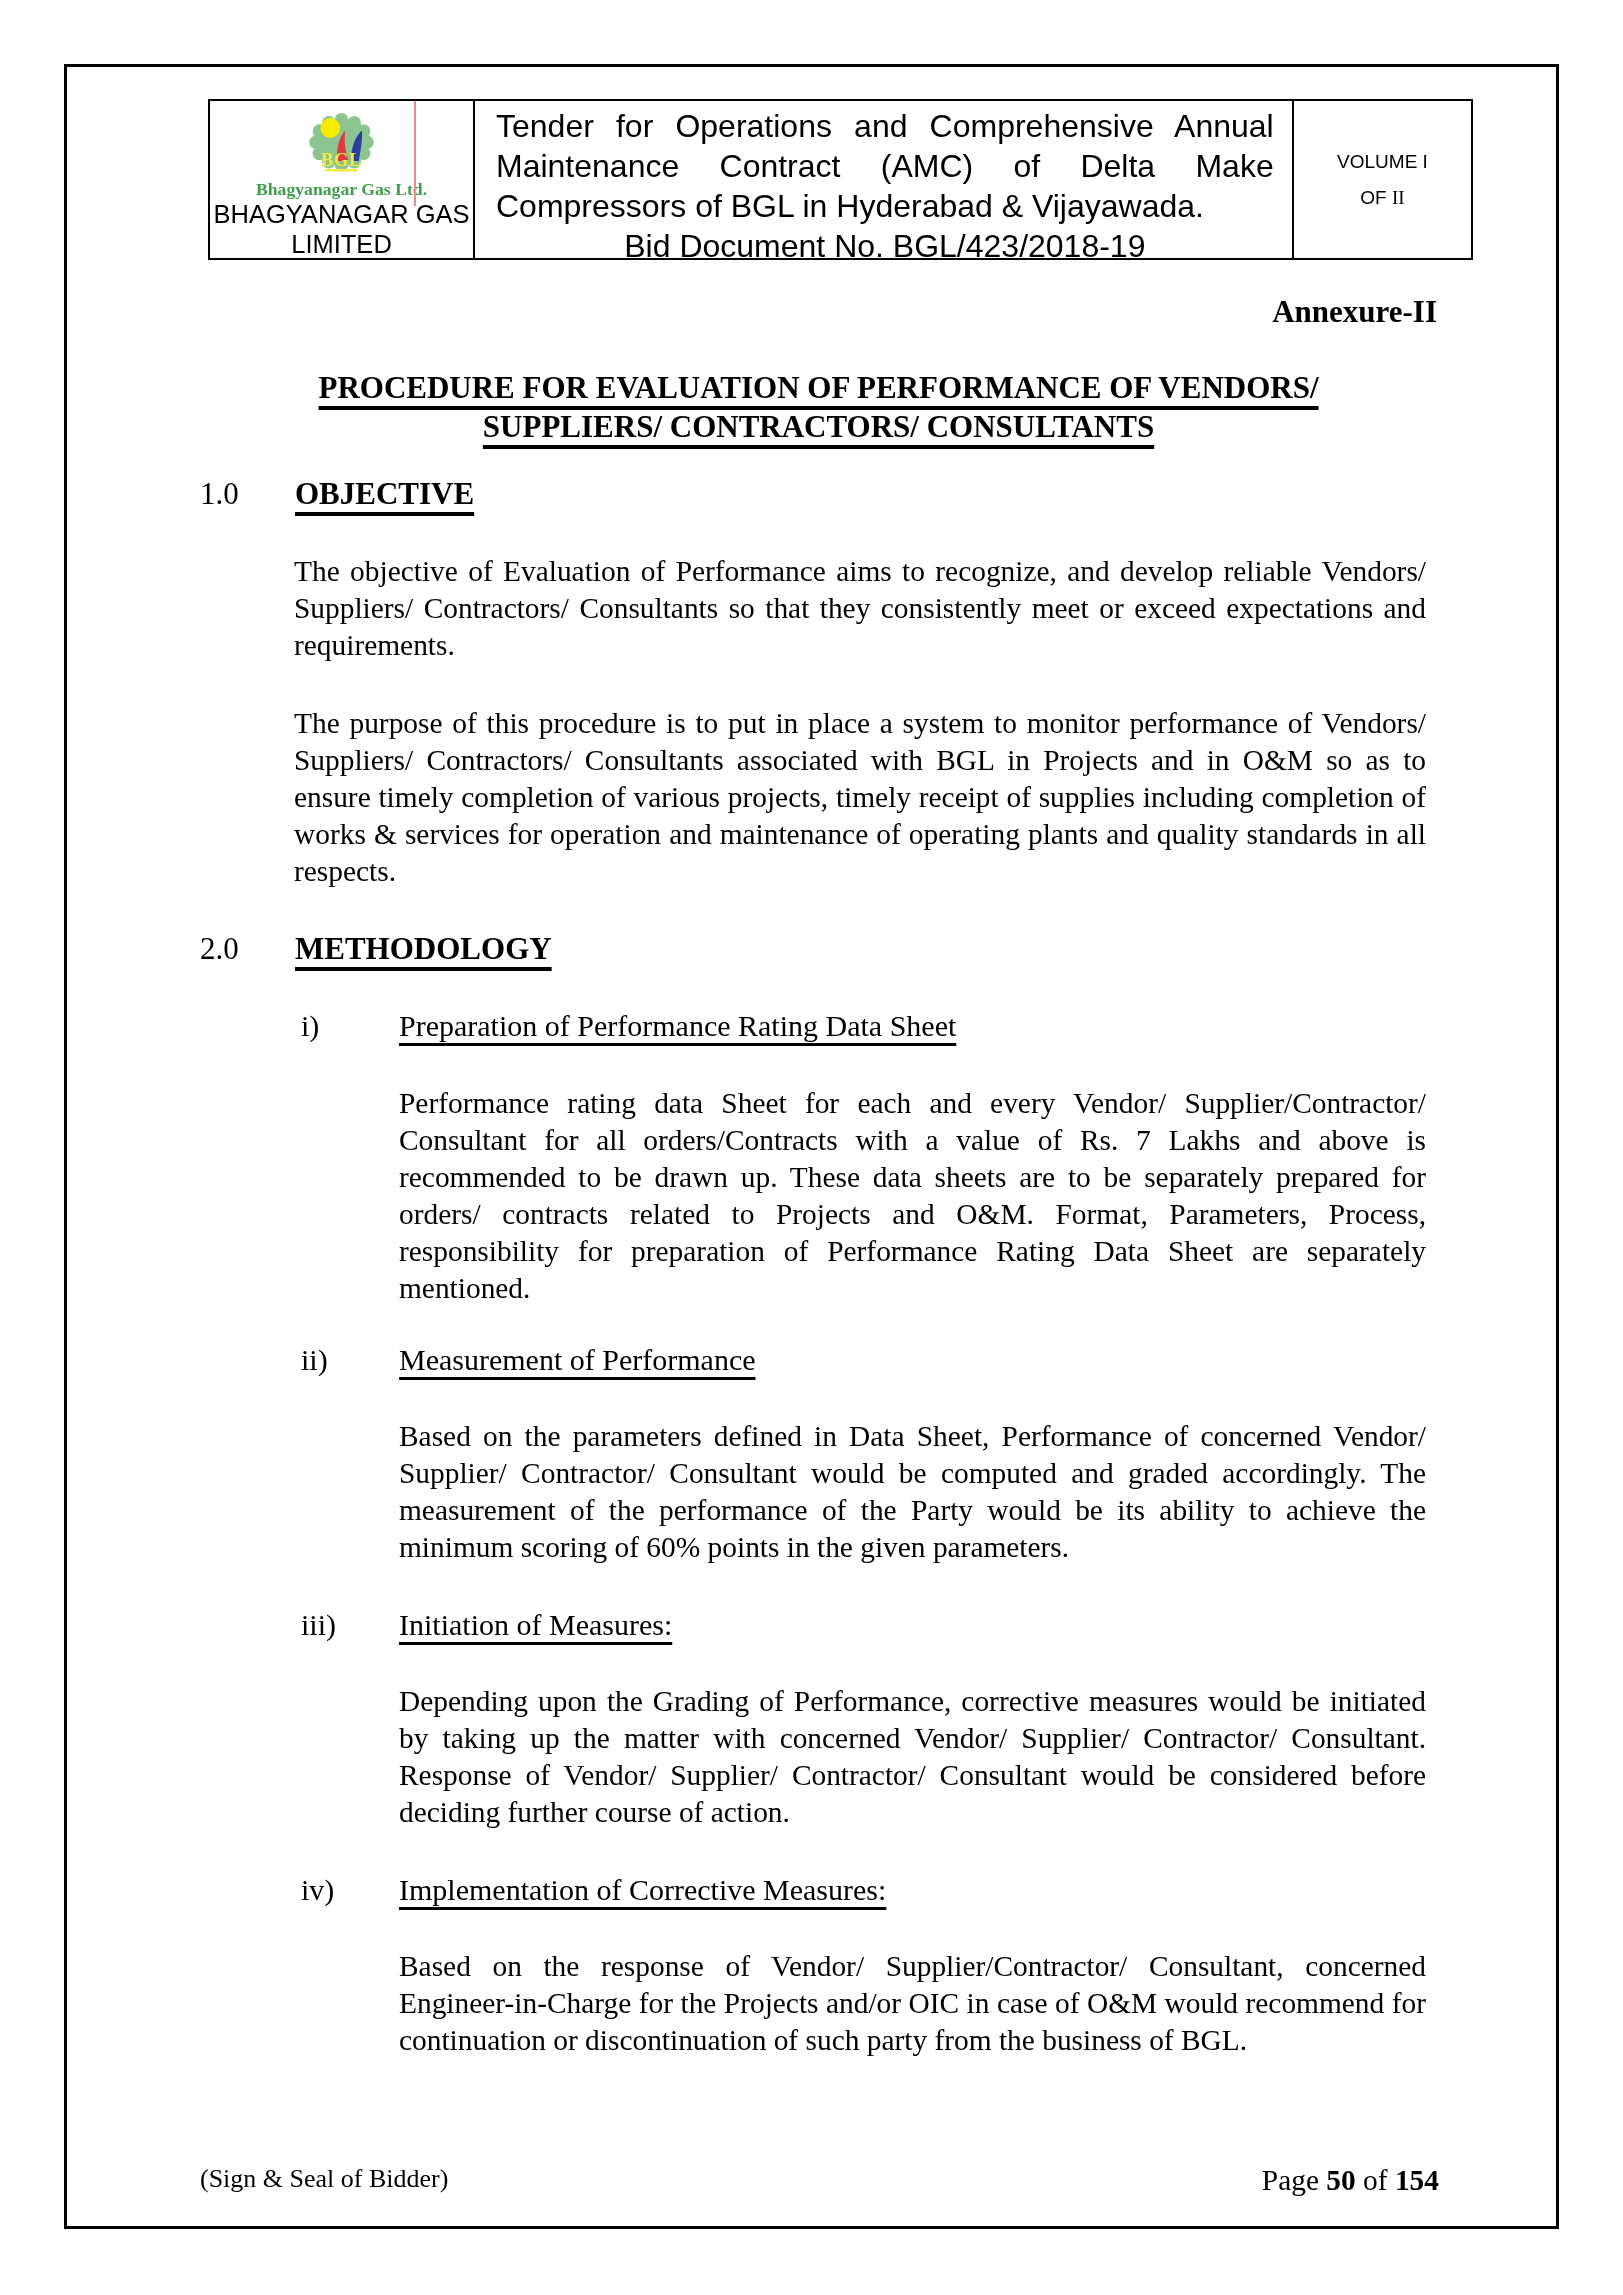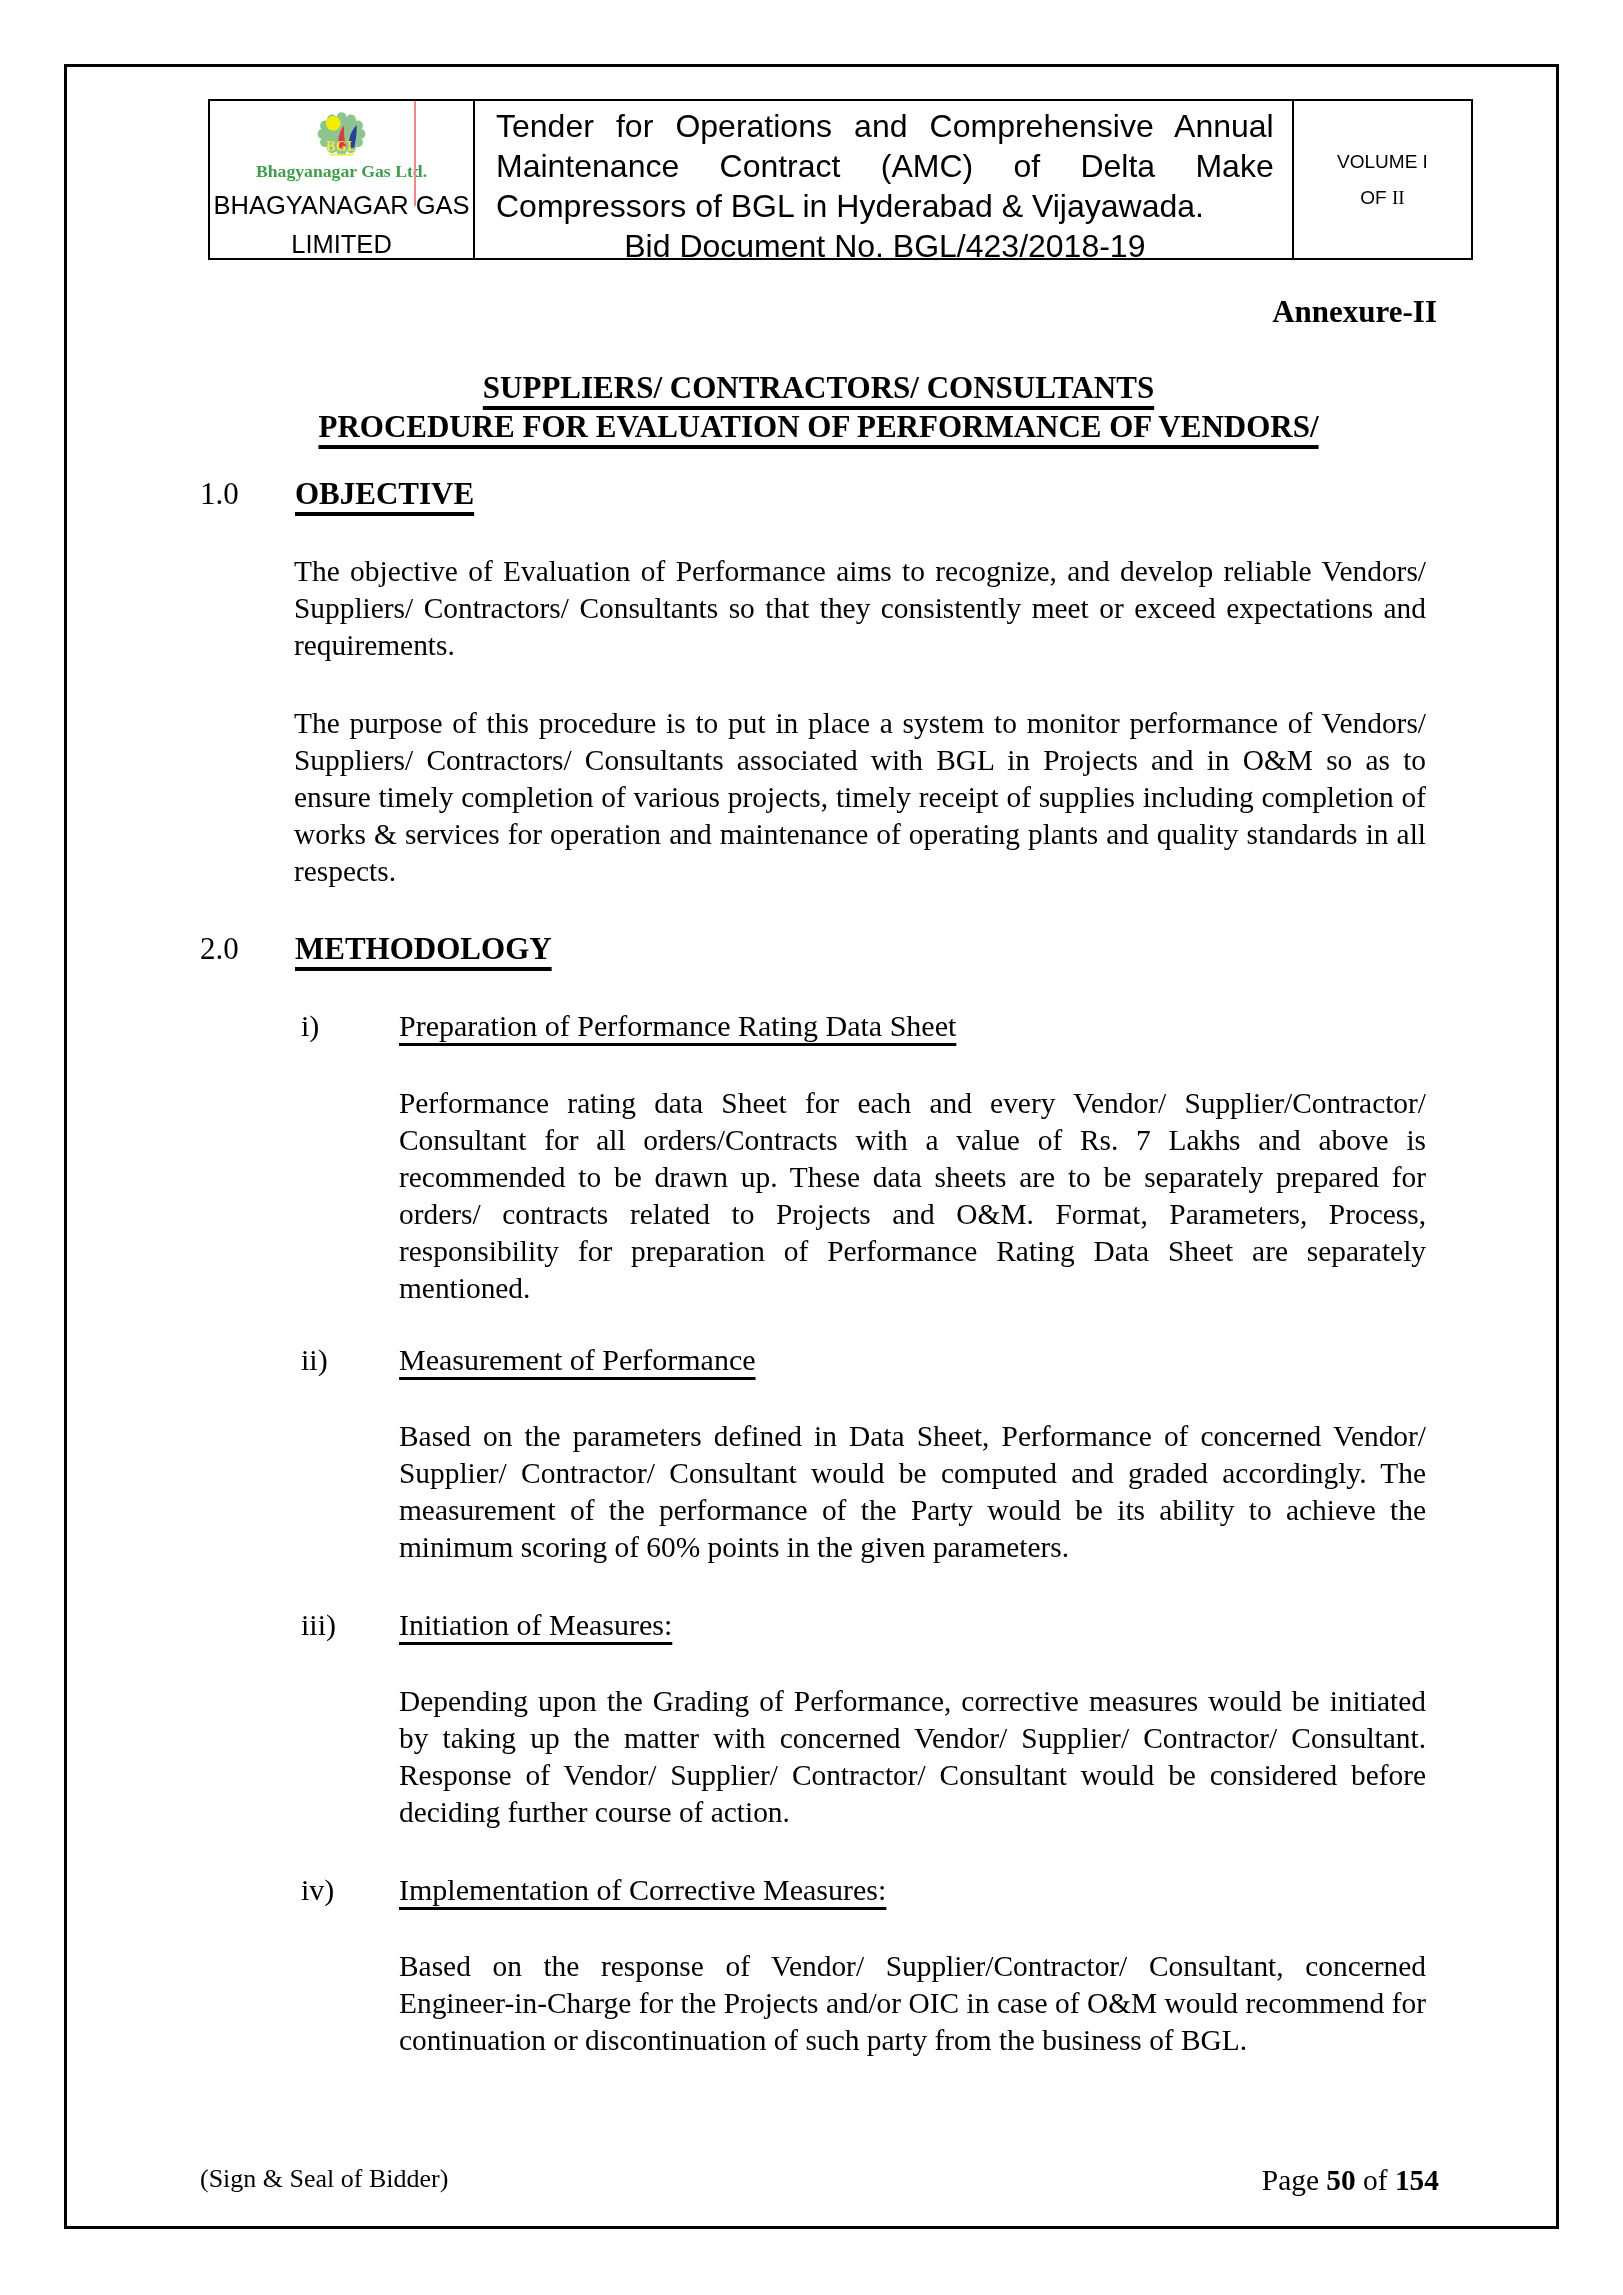--- a/index.html
+++ b/index.html
@@ -12,21 +12,21 @@
   .header-table{position:absolute;left:208px;top:99px;width:1265px;height:161px;
         border:2.6px solid #000;box-sizing:border-box;display:flex;background:#fff;}
   .cell{box-sizing:border-box;}
   .logo-cell{width:265px;border-right:2px solid #000;position:relative;
         display:flex;flex-direction:column;align-items:center;}
   .logo-redline{position:absolute;left:204px;top:0;width:2px;height:105px;background:#f08a8a;}
   .logo-svg{display:block;margin-top:9.2px;}
   .logo-caption{font-family:"Liberation Serif",serif;font-weight:bold;font-size:17.7px;
         line-height:18.3px;color:#3f9e4c;text-align:center;margin-top:0px;}
   .company-name{font-family:"Liberation Sans",sans-serif;font-size:25.5px;line-height:27px;
-        text-align:center;margin-top:12px;}
+        text-align:center;margin-top:3px;}
   .tender-cell{flex:1;border-right:2px solid #000;padding:5.2px 18.3px 0 21px;
         font-family:"Liberation Sans",sans-serif;font-size:32px;line-height:40px;}
   .tender-text{text-align:justify;}
   .bid-doc{text-align:center;}
   .volume-cell{width:177px;display:flex;flex-direction:column;justify-content:center;
         align-items:center;font-family:"Liberation Sans",sans-serif;font-size:19px;line-height:36px;}
   .volume-cell .serif{font-family:"Liberation Serif",serif;}
 
   
   .annexure{position:absolute;top:294px;right:186px;font-size:31px;font-weight:bold;}
@@ -97,22 +97,22 @@
 
     <div class="cell volume-cell">
       <div>VOLUME I</div>
       <div><span>OF</span>&nbsp;<span class="serif">II</span></div>
     </div>
   </div>
 
   <div class="annexure">Annexure-II</div>
 
   <div class="doc-title">
+    <div><span class="u">PROCEDURE FOR EVALUATION OF PERFORMANCE OF VENDORS/</span></div>
     <div><span class="u">SUPPLIERS/ CONTRACTORS/ CONSULTANTS</span></div>
-    <div><span class="u">PROCEDURE FOR EVALUATION OF PERFORMANCE OF VENDORS/</span></div>
   </div>
 
   <div class="sec-row" style="top:476px;">
     <span class="sec-num">1.0</span><span class="sec-head">OBJECTIVE</span>
   </div>
   <div class="para" style="top:553px;">The objective of Evaluation of Performance aims to recognize, and develop reliable Vendors/ Suppliers/ Contractors/ Consultants so that they consistently meet or exceed expectations and requirements.</div>
   <div class="para" style="top:705px;">The purpose of this procedure is to put in place a system to monitor performance of Vendors/ Suppliers/ Contractors/ Consultants associated with BGL in Projects and in O&amp;M so as to ensure timely completion of various projects, timely receipt of supplies including completion of works &amp; services for operation and maintenance of operating plants and quality standards in all respects.</div>
 
   <div class="sec-row" style="top:931px;">
     <span class="sec-num">2.0</span><span class="sec-head">METHODOLOGY</span>

